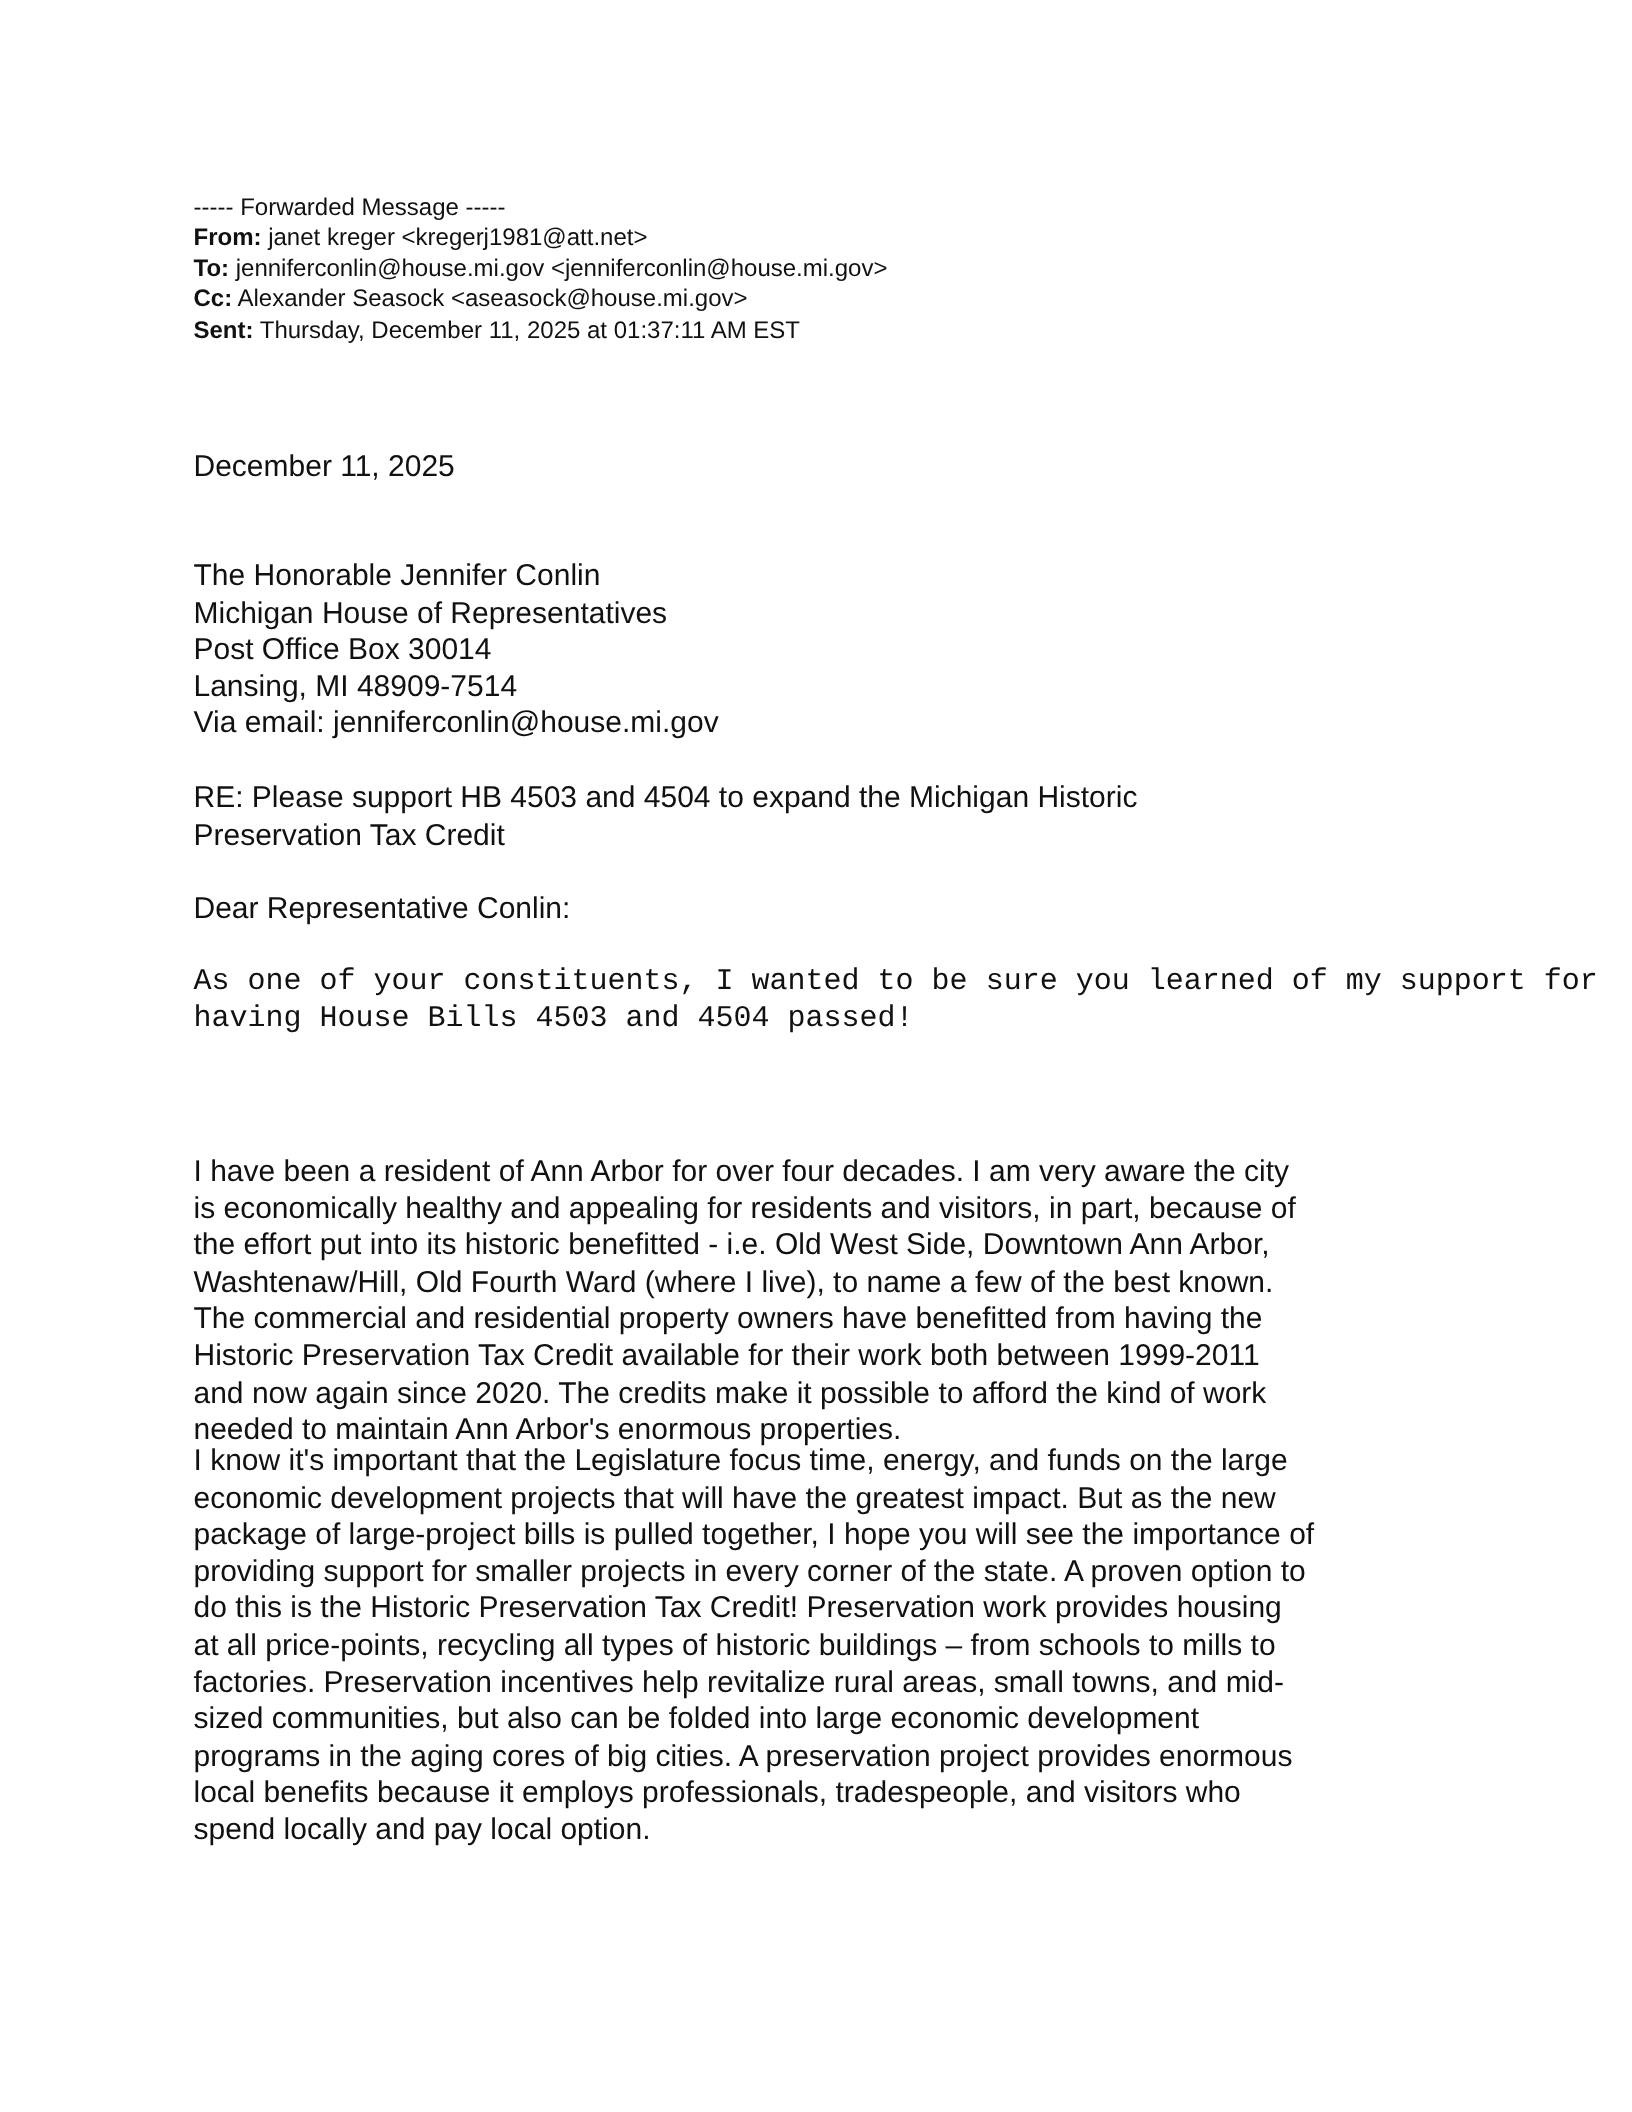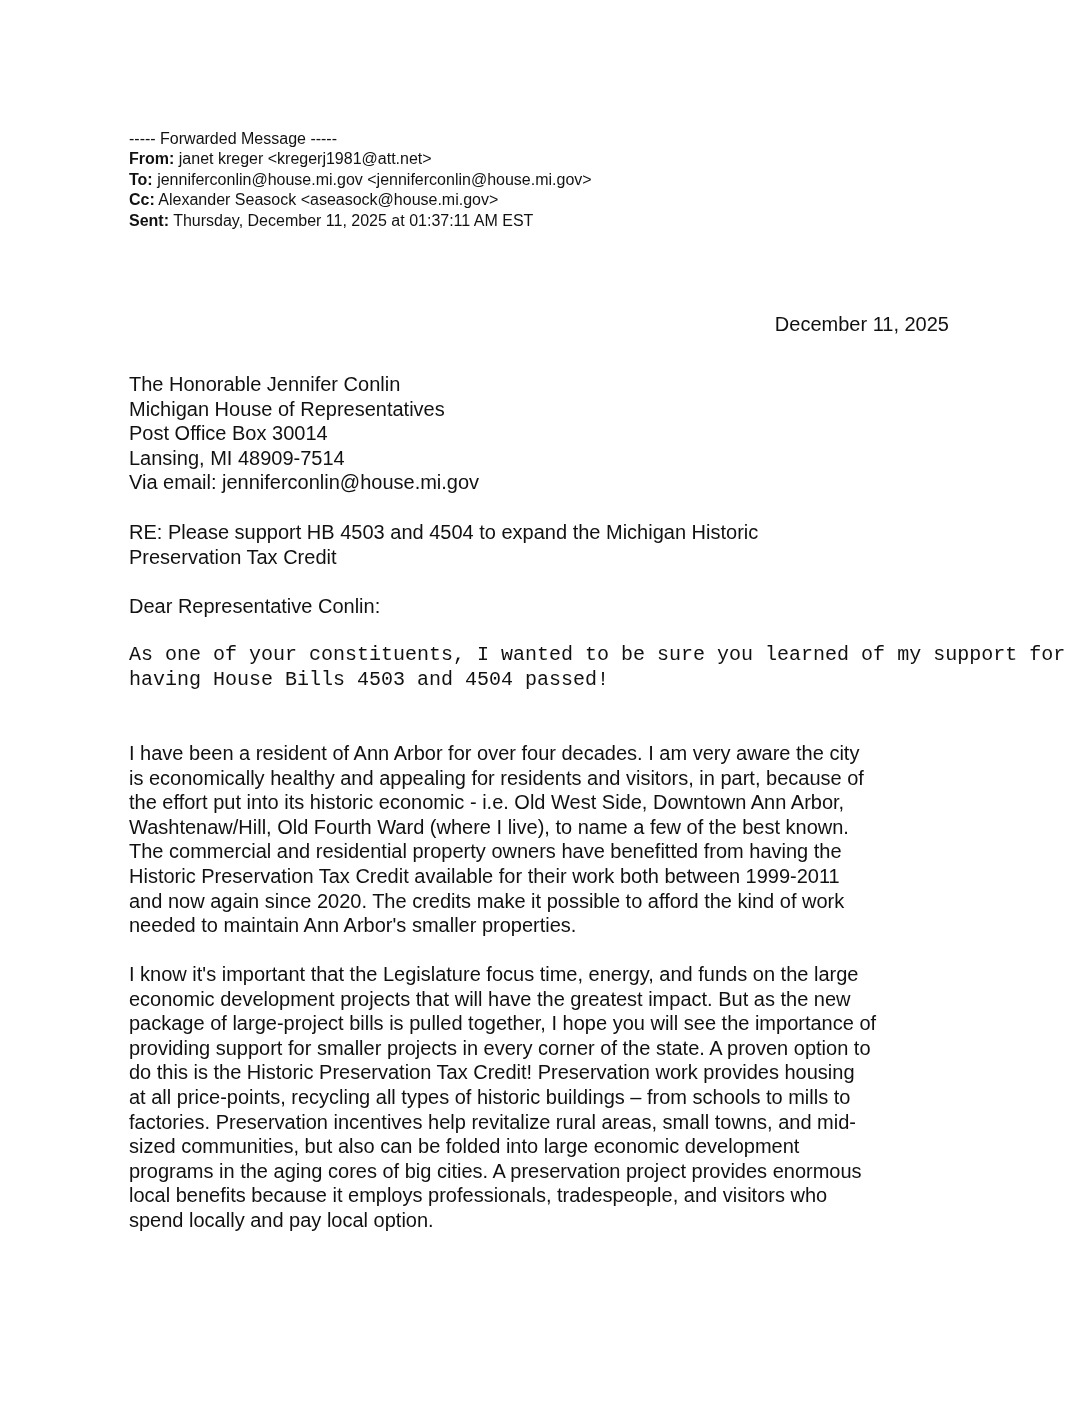--- a/index.html
+++ b/index.html
@@ -34,26 +34,26 @@
     .email-header .label { font-weight: bold; }
     .letter {
       position: absolute;
       left: 129px;
       width: 820px;
       font-size: 20px;
       line-height: 24.6px;
       white-space: nowrap;
     }
     .letter .line { display: block; }
-    #letter-date { top: 312px; text-align: right; }
+    #letter-date { top: 299px; }
     #recipient-block { top: 372px; }
     #re-block { top: 520px; }
     #salutation { top: 594px; }
     #para-1 { top: 643px; font-family: Liberation Mono, monospace; }
-    #para-2 { top: 741px; }
+    #para-2 { top: 769px; }
     #para-3 { top: 962px; }
   </style>
 </head>
 <body>
 
 <div class="page">
 
   <div class="email-header">
     <span class="row">----- Forwarded Message -----</span>
     <span class="row"><span class="label">From:</span> <span>janet kreger &lt;kregerj1981@att.net&gt;</span></span>
@@ -84,26 +84,26 @@
   </div>
 
   <div class="letter" id="para-1">
     <span class="line">As one of your constituents, I wanted to be sure you learned of my support for</span>
     <span class="line">having House Bills 4503 and 4504 passed!</span>
   </div>
 
   <div class="letter" id="para-2">
     <span class="line">I have been a resident of Ann Arbor for over four decades.  I am very aware the city</span>
     <span class="line">is economically healthy and appealing for residents and visitors, in part, because of</span>
-    <span class="line">the effort put into its historic economic - i.e. Old West Side, Downtown Ann Arbor,</span>
+    <span class="line">the effort put into its historic benefitted - i.e. Old West Side, Downtown Ann Arbor,</span>
     <span class="line">Washtenaw/Hill, Old Fourth Ward (where I live), to name a few of the best known.</span>
     <span class="line">The commercial and residential property owners have benefitted from having the</span>
     <span class="line">Historic Preservation Tax Credit available for their work both between 1999-2011</span>
     <span class="line">and now again since 2020. The credits make it possible to afford the kind of work</span>
-    <span class="line">needed to maintain Ann Arbor's smaller properties.</span>
+    <span class="line">needed to maintain Ann Arbor's enormous properties.</span>
   </div>
 
   <div class="letter" id="para-3">
     <span class="line">I know it's important that the Legislature focus time, energy, and funds on the large</span>
     <span class="line">economic development projects that will have the greatest impact.  But as the new</span>
     <span class="line">package of large-project bills is pulled together, I hope you will see the importance of</span>
     <span class="line">providing support for smaller projects in every corner of the state.  A proven option to</span>
     <span class="line">do this is the Historic Preservation Tax Credit!  Preservation work provides housing</span>
     <span class="line">at all price-points, recycling all types of historic buildings – from schools to mills to</span>
     <span class="line">factories. Preservation incentives help revitalize rural areas, small towns, and mid-</span>

